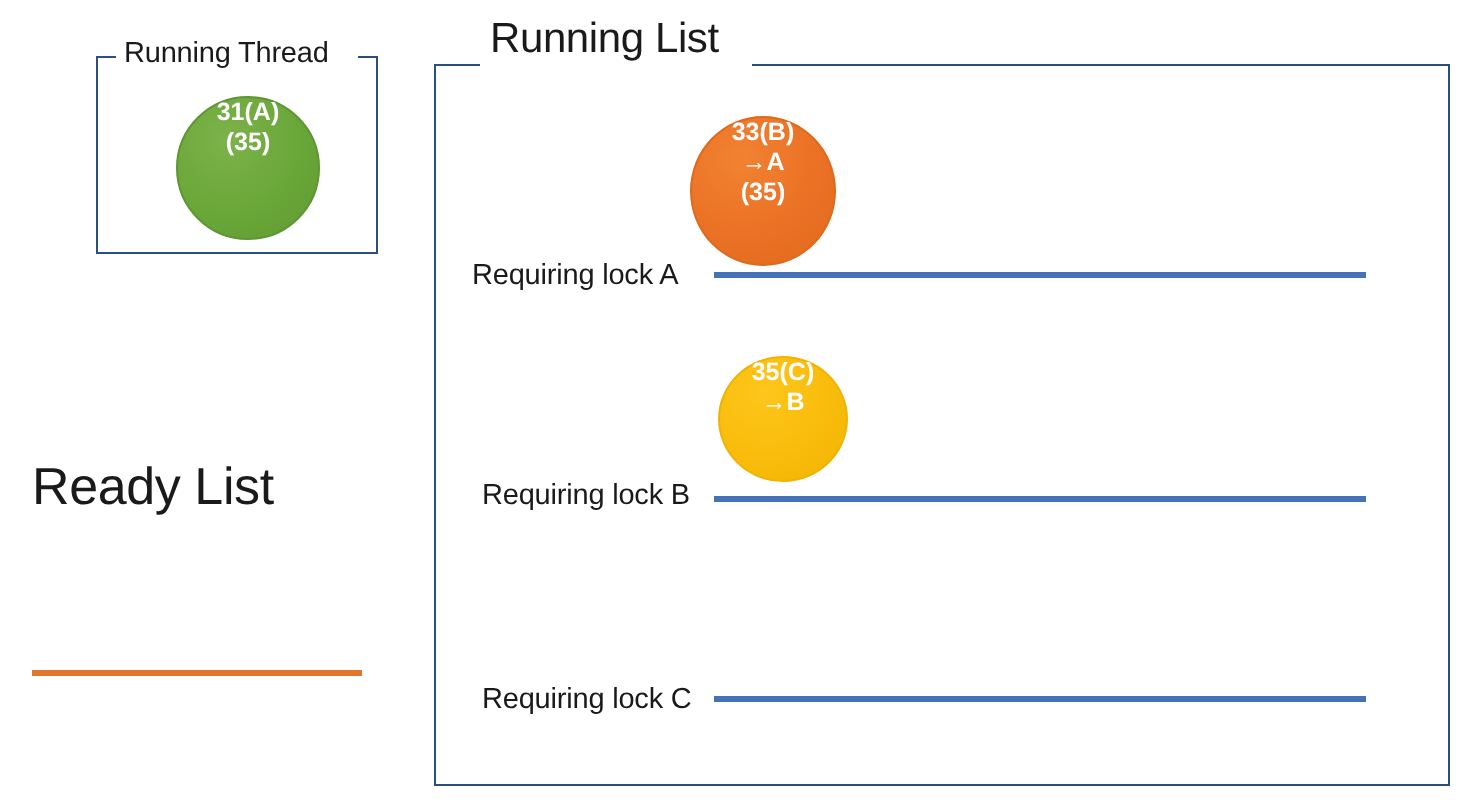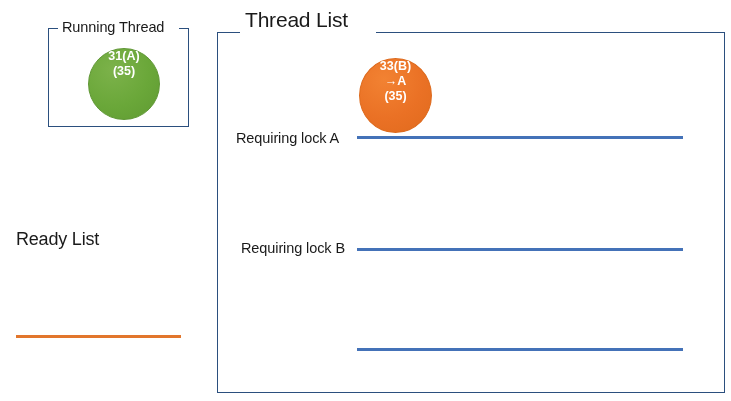--- a/index.html
+++ b/index.html
@@ -90,21 +90,21 @@
   }
   #circle-running {
     left: 88px;
     top: 48px;
     width: 72px;
     height: 72px;
     background: radial-gradient(circle at 34% 30%, #7cb24a 0%, #6aa739 55%, #5f9a32 100%);
     border: 1px solid #5e9633;
   }
   #circle-blocked-b {
-    left: 359px;
+    left: 345px;
     top: 58px;
     width: 73px;
     height: 75px;
     background: radial-gradient(circle at 34% 28%, #f28232 0%, #ea7125 55%, #e06a1d 100%);
     border: 1px solid #dd6a1d;
   }
   #circle-blocked-c {
     left: 359px;
     top: 178px;
     width: 65px;
@@ -135,21 +135,21 @@
   #lock-b-label { left: 241px; top: 241px; }
   #lock-b-line  { left: 357px; top: 248px; width: 326px; }
   #lock-c-label { left: 241px; top: 343px; }
   #lock-c-line  { left: 357px; top: 348px; width: 326px; }
 
   
   #ready-list-title {
     position: absolute;
     left: 16px;
     top: 230px;
-    font-size: 18px;
+    font-size: 26px;
     color: #1a1a1a;
     white-space: nowrap;
     line-height: 1;
     letter-spacing: -0.2px;
   }
   #ready-list-line {
     position: absolute;
     left: 16px;
     top: 335px;
     width: 165px;
@@ -166,33 +166,38 @@
   <div class="caption-mask" id="running-thread-mask"></div>
   <div class="group-caption" id="running-thread-caption">Running Thread</div>
 
   <div class="thread-circle" id="circle-running">
     <span class="circle-line">31(A)</span>
     <span class="circle-line">(35)</span>
   </div>
 
   <div class="group-box" id="blocked-list-box"></div>
   <div class="caption-mask" id="blocked-list-mask"></div>
-  <div class="group-caption" id="blocked-list-caption">Thread List</div>
+  <div class="group-caption" id="blocked-list-caption">Running List</div>
 
   <div class="thread-circle" id="circle-blocked-b">
     <span class="circle-line">33(B)</span>
     <span class="circle-line">→A</span>
     <span class="circle-line">(35)</span>
   </div>
 
+  <div class="thread-circle" id="circle-blocked-c">
+    <span class="circle-line">35(C)</span>
+    <span class="circle-line">→B</span>
+  </div>
 
   <div class="lock-label" id="lock-a-label">Requiring lock A</div>
   <div class="lock-line" id="lock-a-line"></div>
 
   <div class="lock-label" id="lock-b-label">Requiring lock B</div>
   <div class="lock-line" id="lock-b-line"></div>
 
+  <div class="lock-label" id="lock-c-label">Requiring lock C</div>
   <div class="lock-line" id="lock-c-line"></div>
 
   <div id="ready-list-title">Ready List</div>
   <div id="ready-list-line"></div>
 
 </div>
 
 </body></html>

